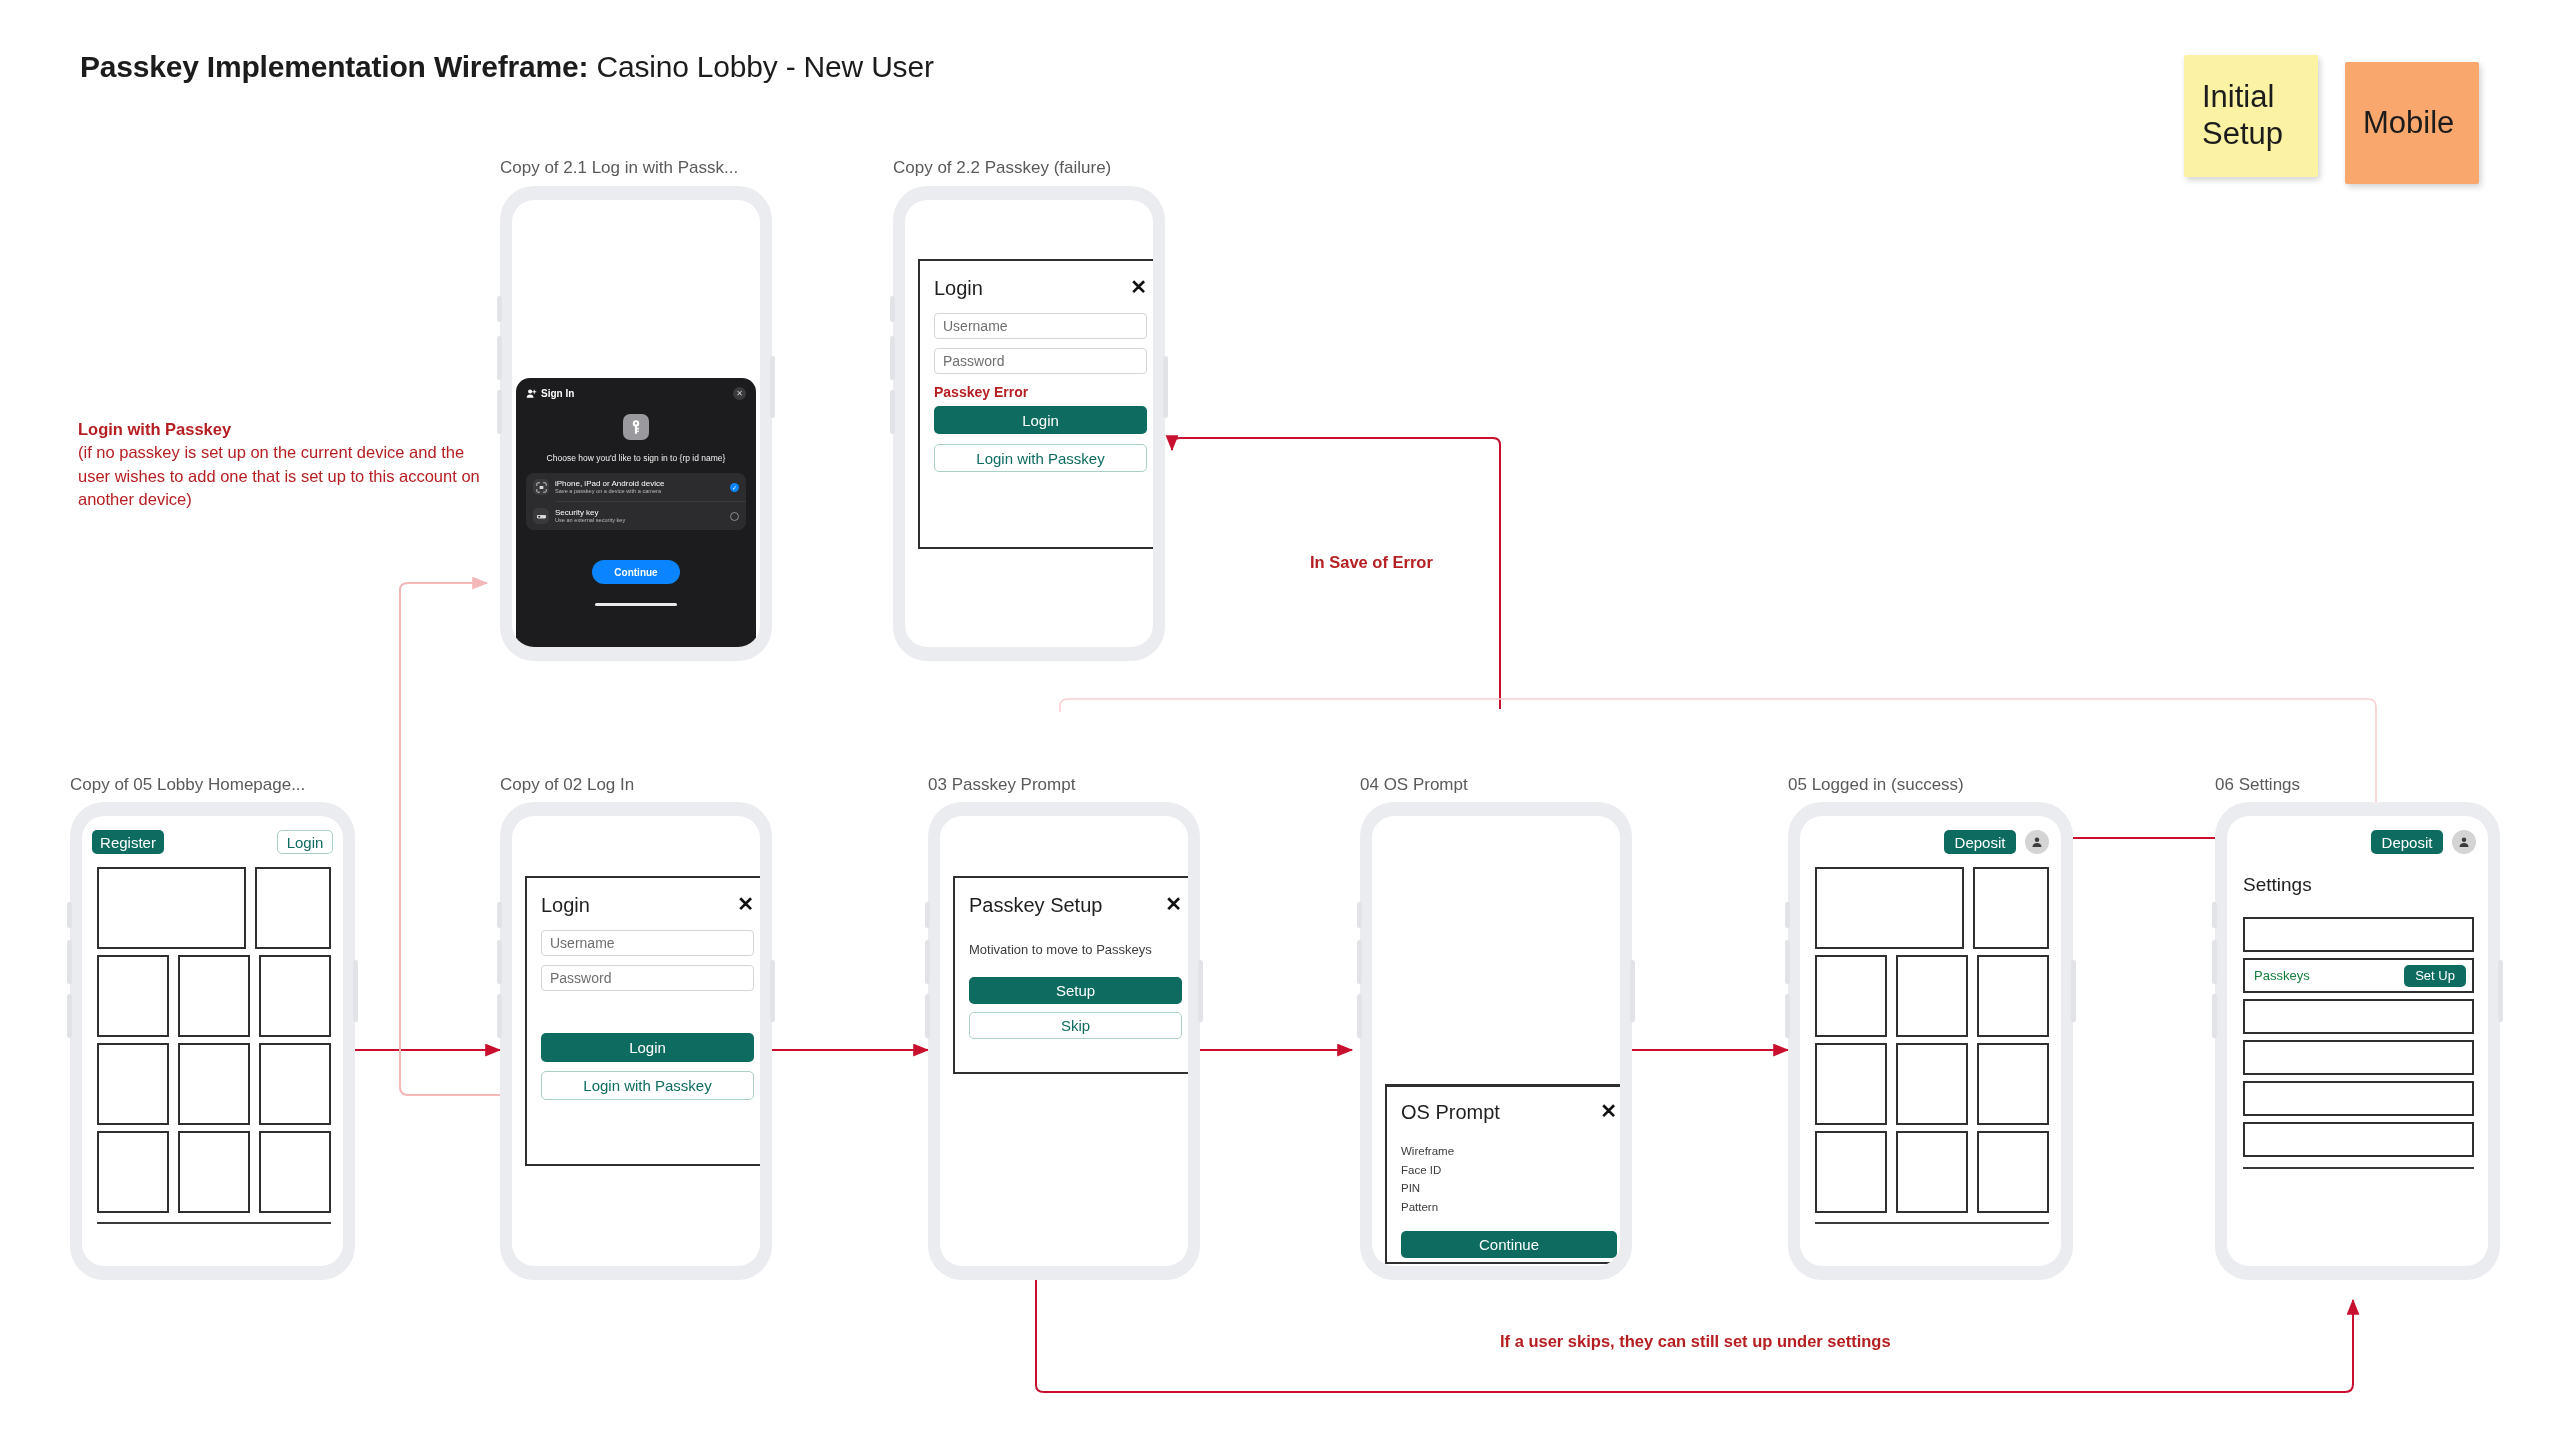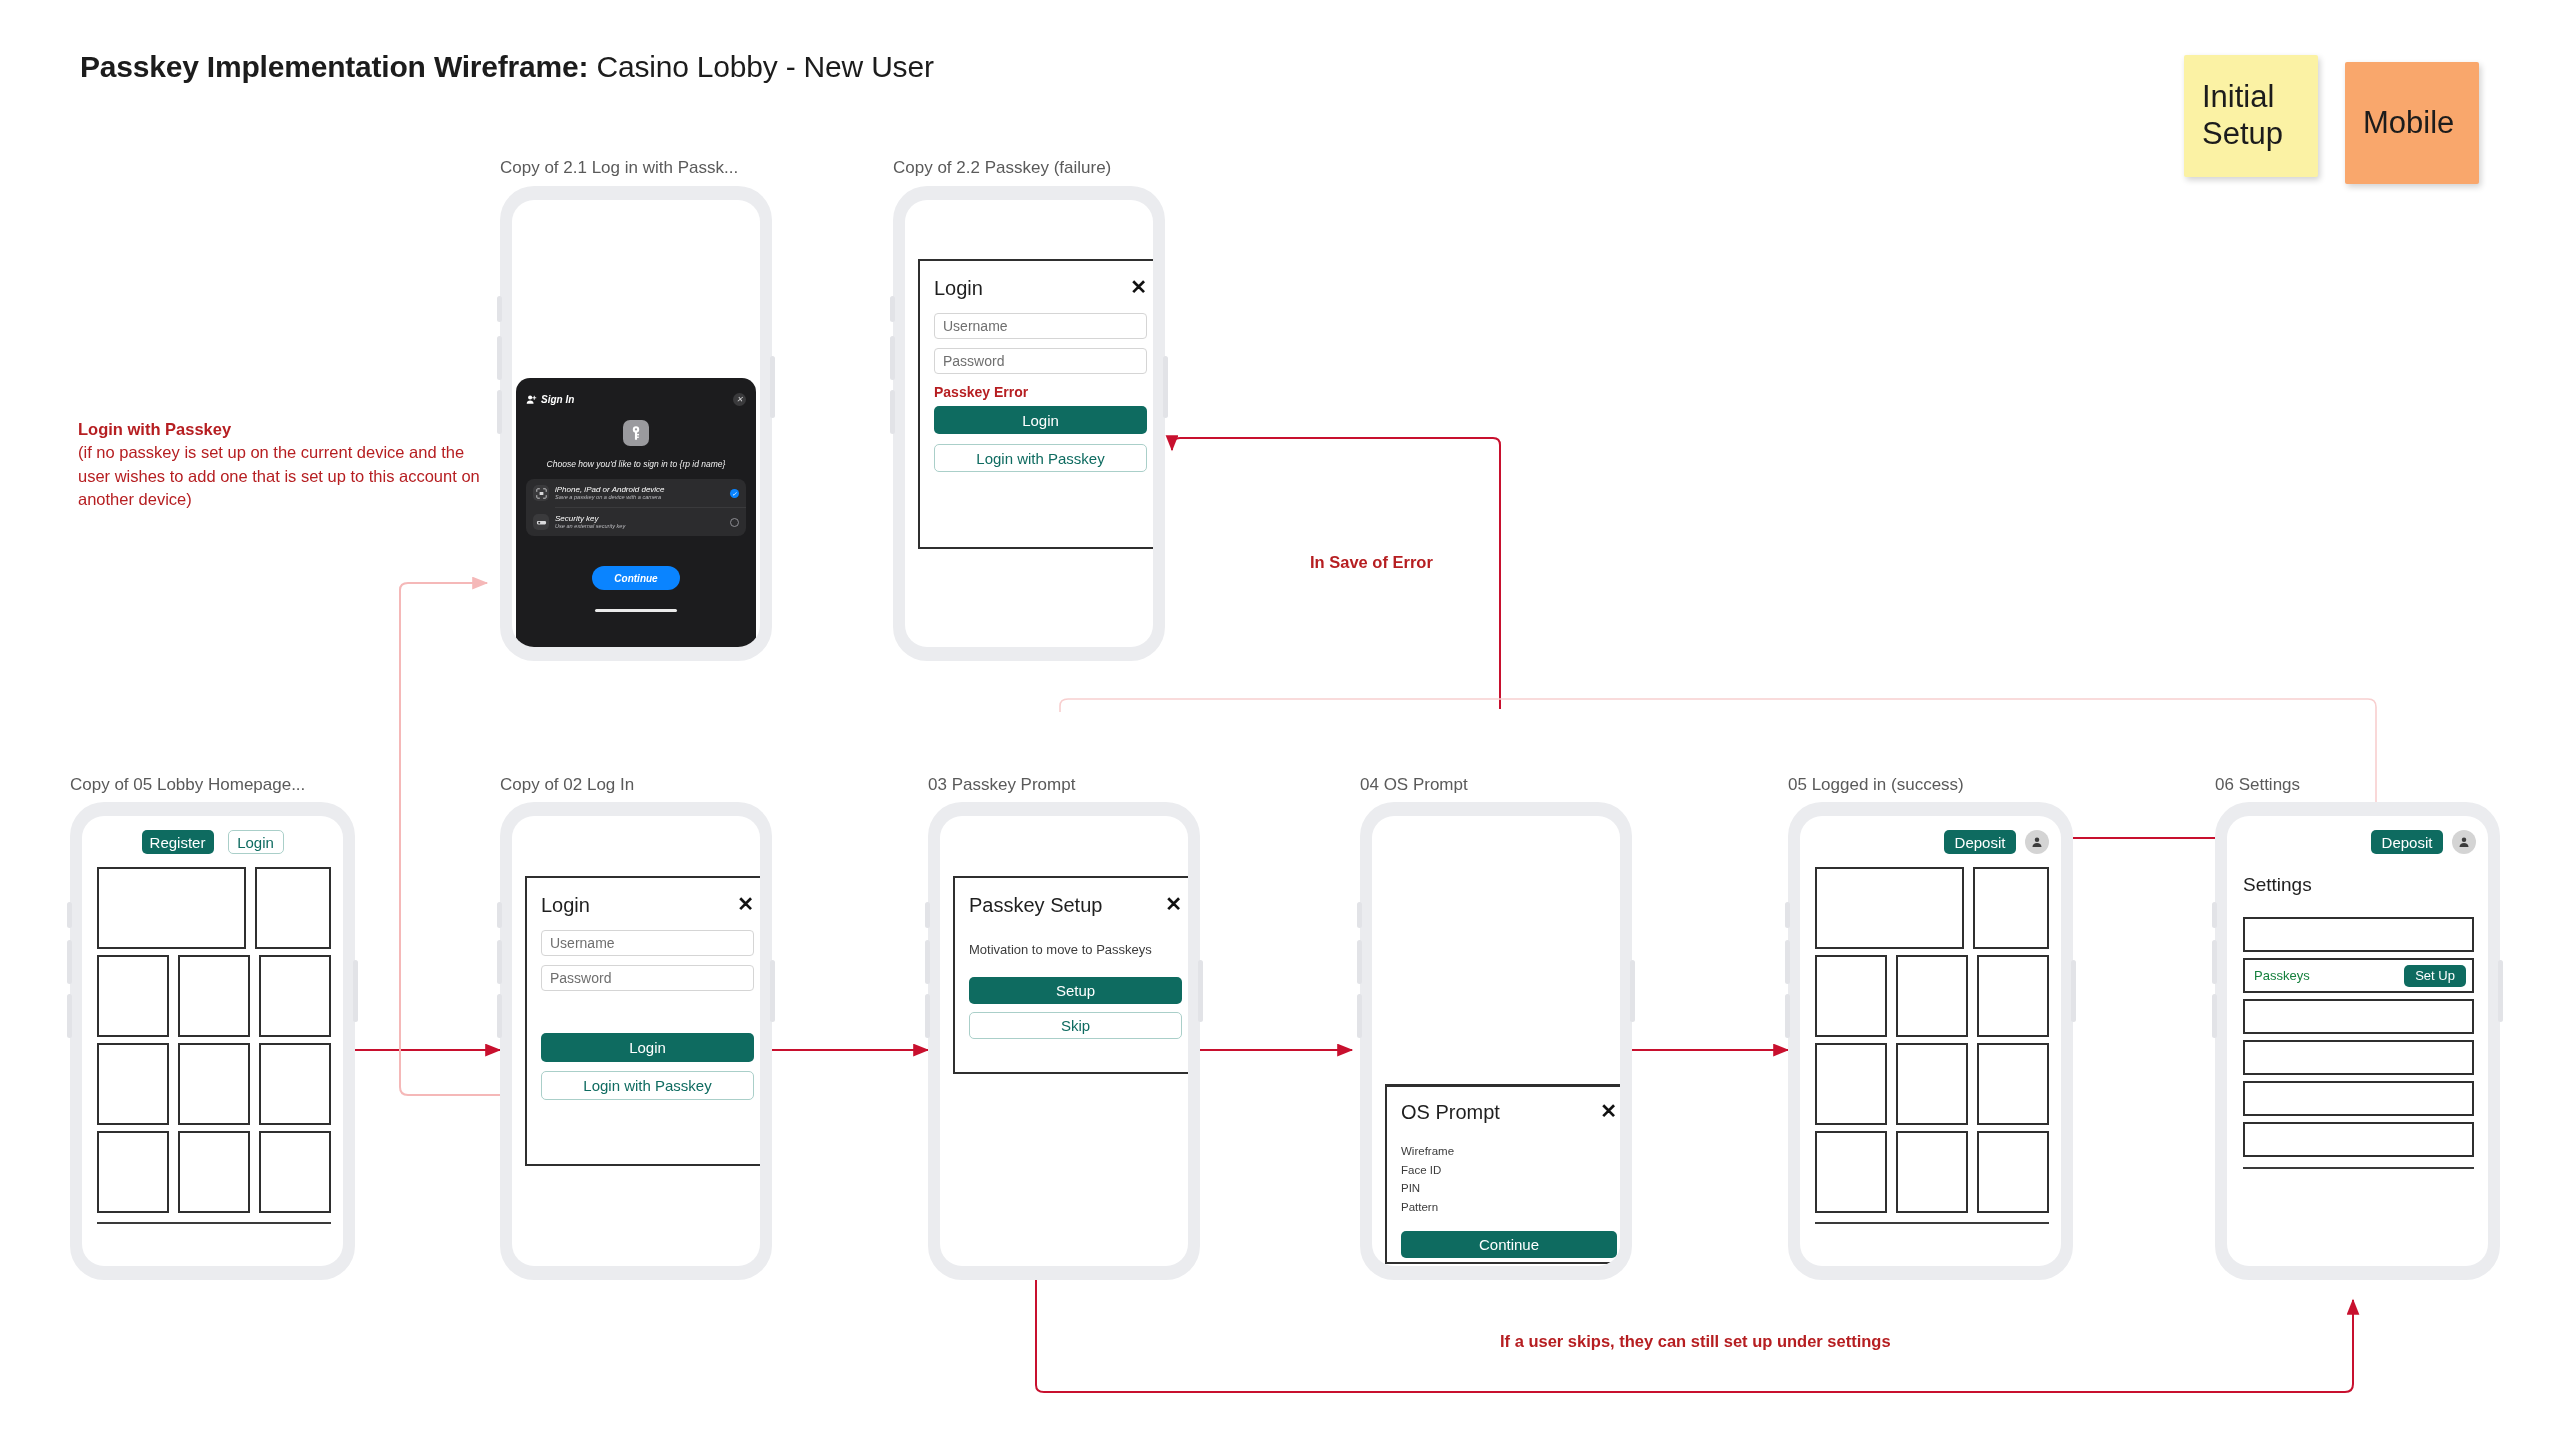--- a/index.html
+++ b/index.html
@@ -188,21 +188,21 @@
   </svg>
 
   <div class="abs frame-label" style="left:500px;top:158px;">Copy of 2.1 Log in with Passk...</div>
   <div class="abs phone" style="left:500px;top:186px;width:272px;height:475px;">
     <div class="btn-l" style="top:110px;height:26px;"></div>
     <div class="btn-l" style="top:150px;height:44px;"></div>
     <div class="btn-l" style="top:204px;height:44px;"></div>
     <div class="btn-r" style="top:170px;height:62px;"></div>
     <div class="phone-screen">
 
-      <div class="os-sheet" style="left:4px;top:178px;width:240px;height:290px;padding:15px 10px;font-style:italic;">
+      <div class="os-sheet" style="left:4px;top:178px;width:240px;height:290px;padding:9px 10px;">
         <div class="os-head">
           <div class="os-head-left">
             <svg width="11" height="11" viewBox="0 0 16 16">
               <circle cx="6" cy="5" r="3" fill="#fff"></circle>
               <path d="M1 14c0-2.8 2.2-4.6 5-4.6s5 1.8 5 4.6z" fill="#fff"></path>
               <path d="M12 3.2v4.6M9.7 5.5h4.6" stroke="#fff" stroke-width="1.4" stroke-linecap="round"></path>
             </svg>
             <span>Sign In</span>
           </div>
           <div class="os-close">
@@ -303,21 +303,21 @@
   <div class="abs anno-label" style="left:1310px;top:553px;">In Save of Error</div>
 
   <div class="abs frame-label" style="left:70px;top:775px;">Copy of 05 Lobby Homepage...</div>
   <div class="abs phone" style="left:70px;top:802px;width:285px;height:478px;">
     <div class="btn-l" style="top:100px;height:26px;"></div>
     <div class="btn-l" style="top:138px;height:44px;"></div>
     <div class="btn-l" style="top:192px;height:44px;"></div>
     <div class="btn-r" style="top:158px;height:62px;"></div>
     <div class="phone-screen">
 
-      <div style="position:absolute;left:10px;right:10px;top:14px;display:flex;justify-content:center;gap:14px;">
+      <div style="position:absolute;left:10px;right:10px;top:14px;display:flex;justify-content:space-between;gap:14px;">
         <div class="btn-primary" style="width:72px;height:24px;">
           <span>Register</span>
         </div>
         <div class="btn-outline" style="width:56px;height:24px;">
           <span>Login</span>
         </div>
       </div>
 
       <div style="position:absolute;left:15px;right:12px;top:51px;">
         <div style="display:flex;gap:9px;">

